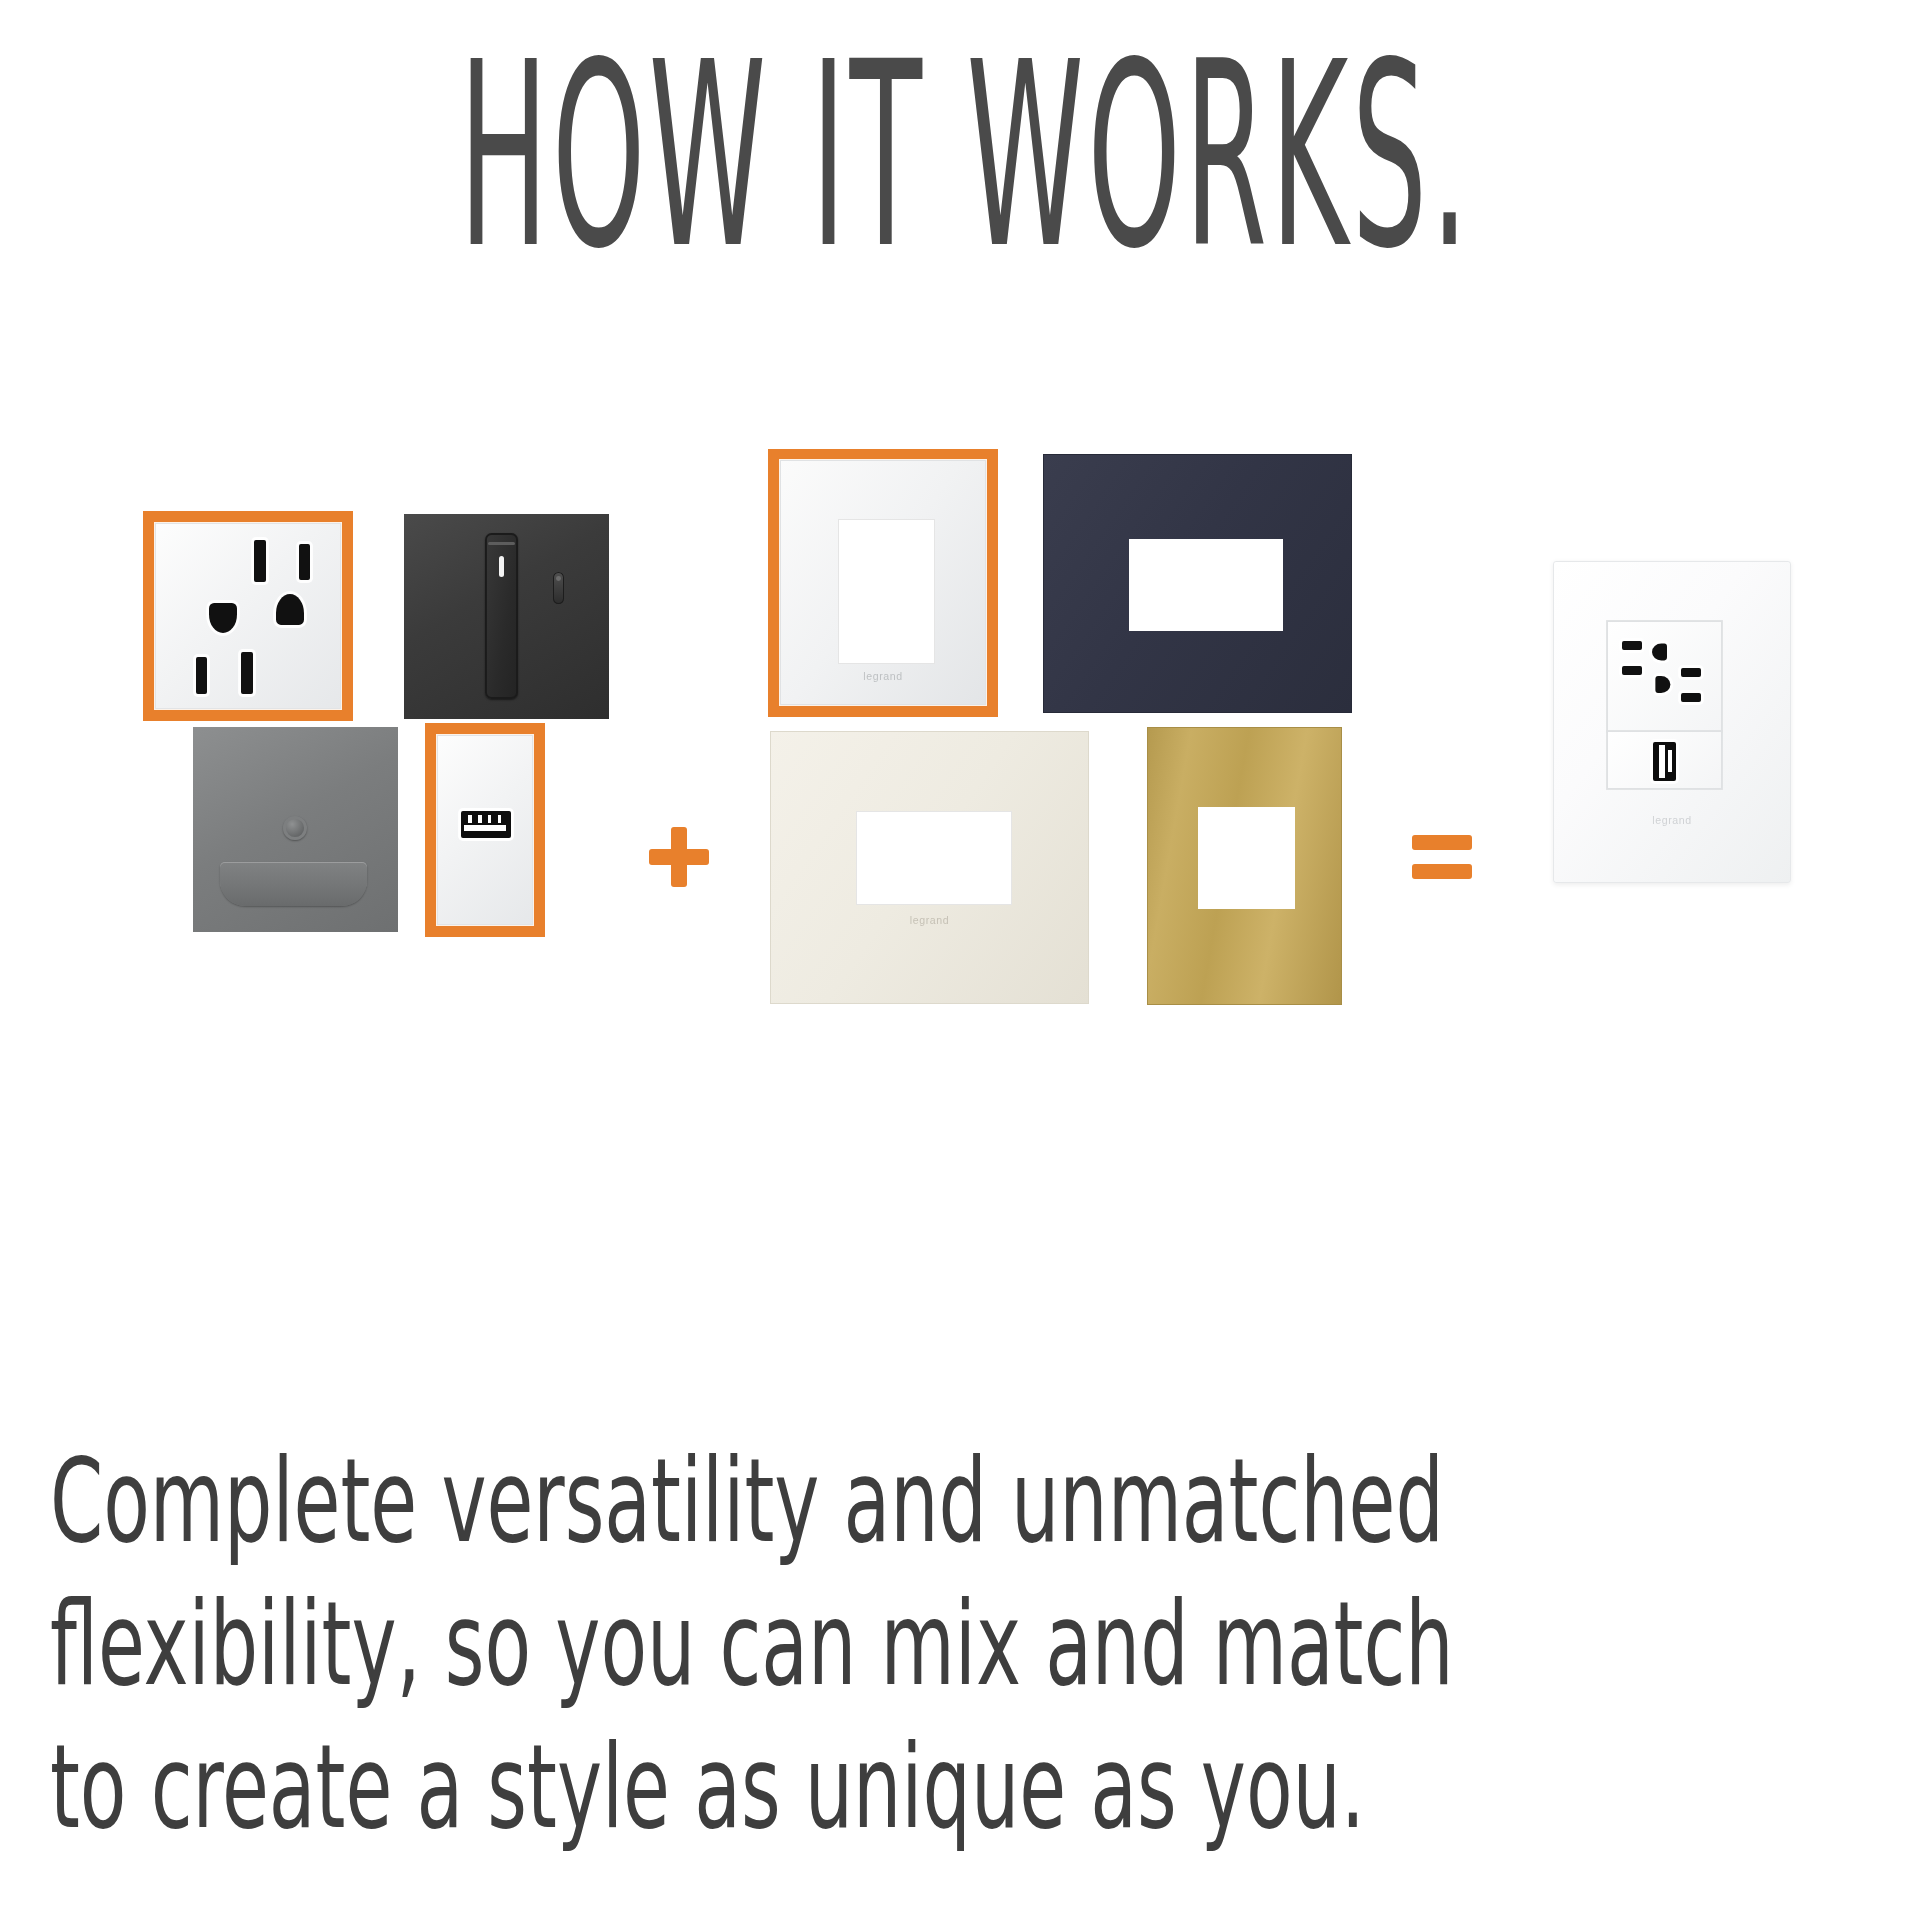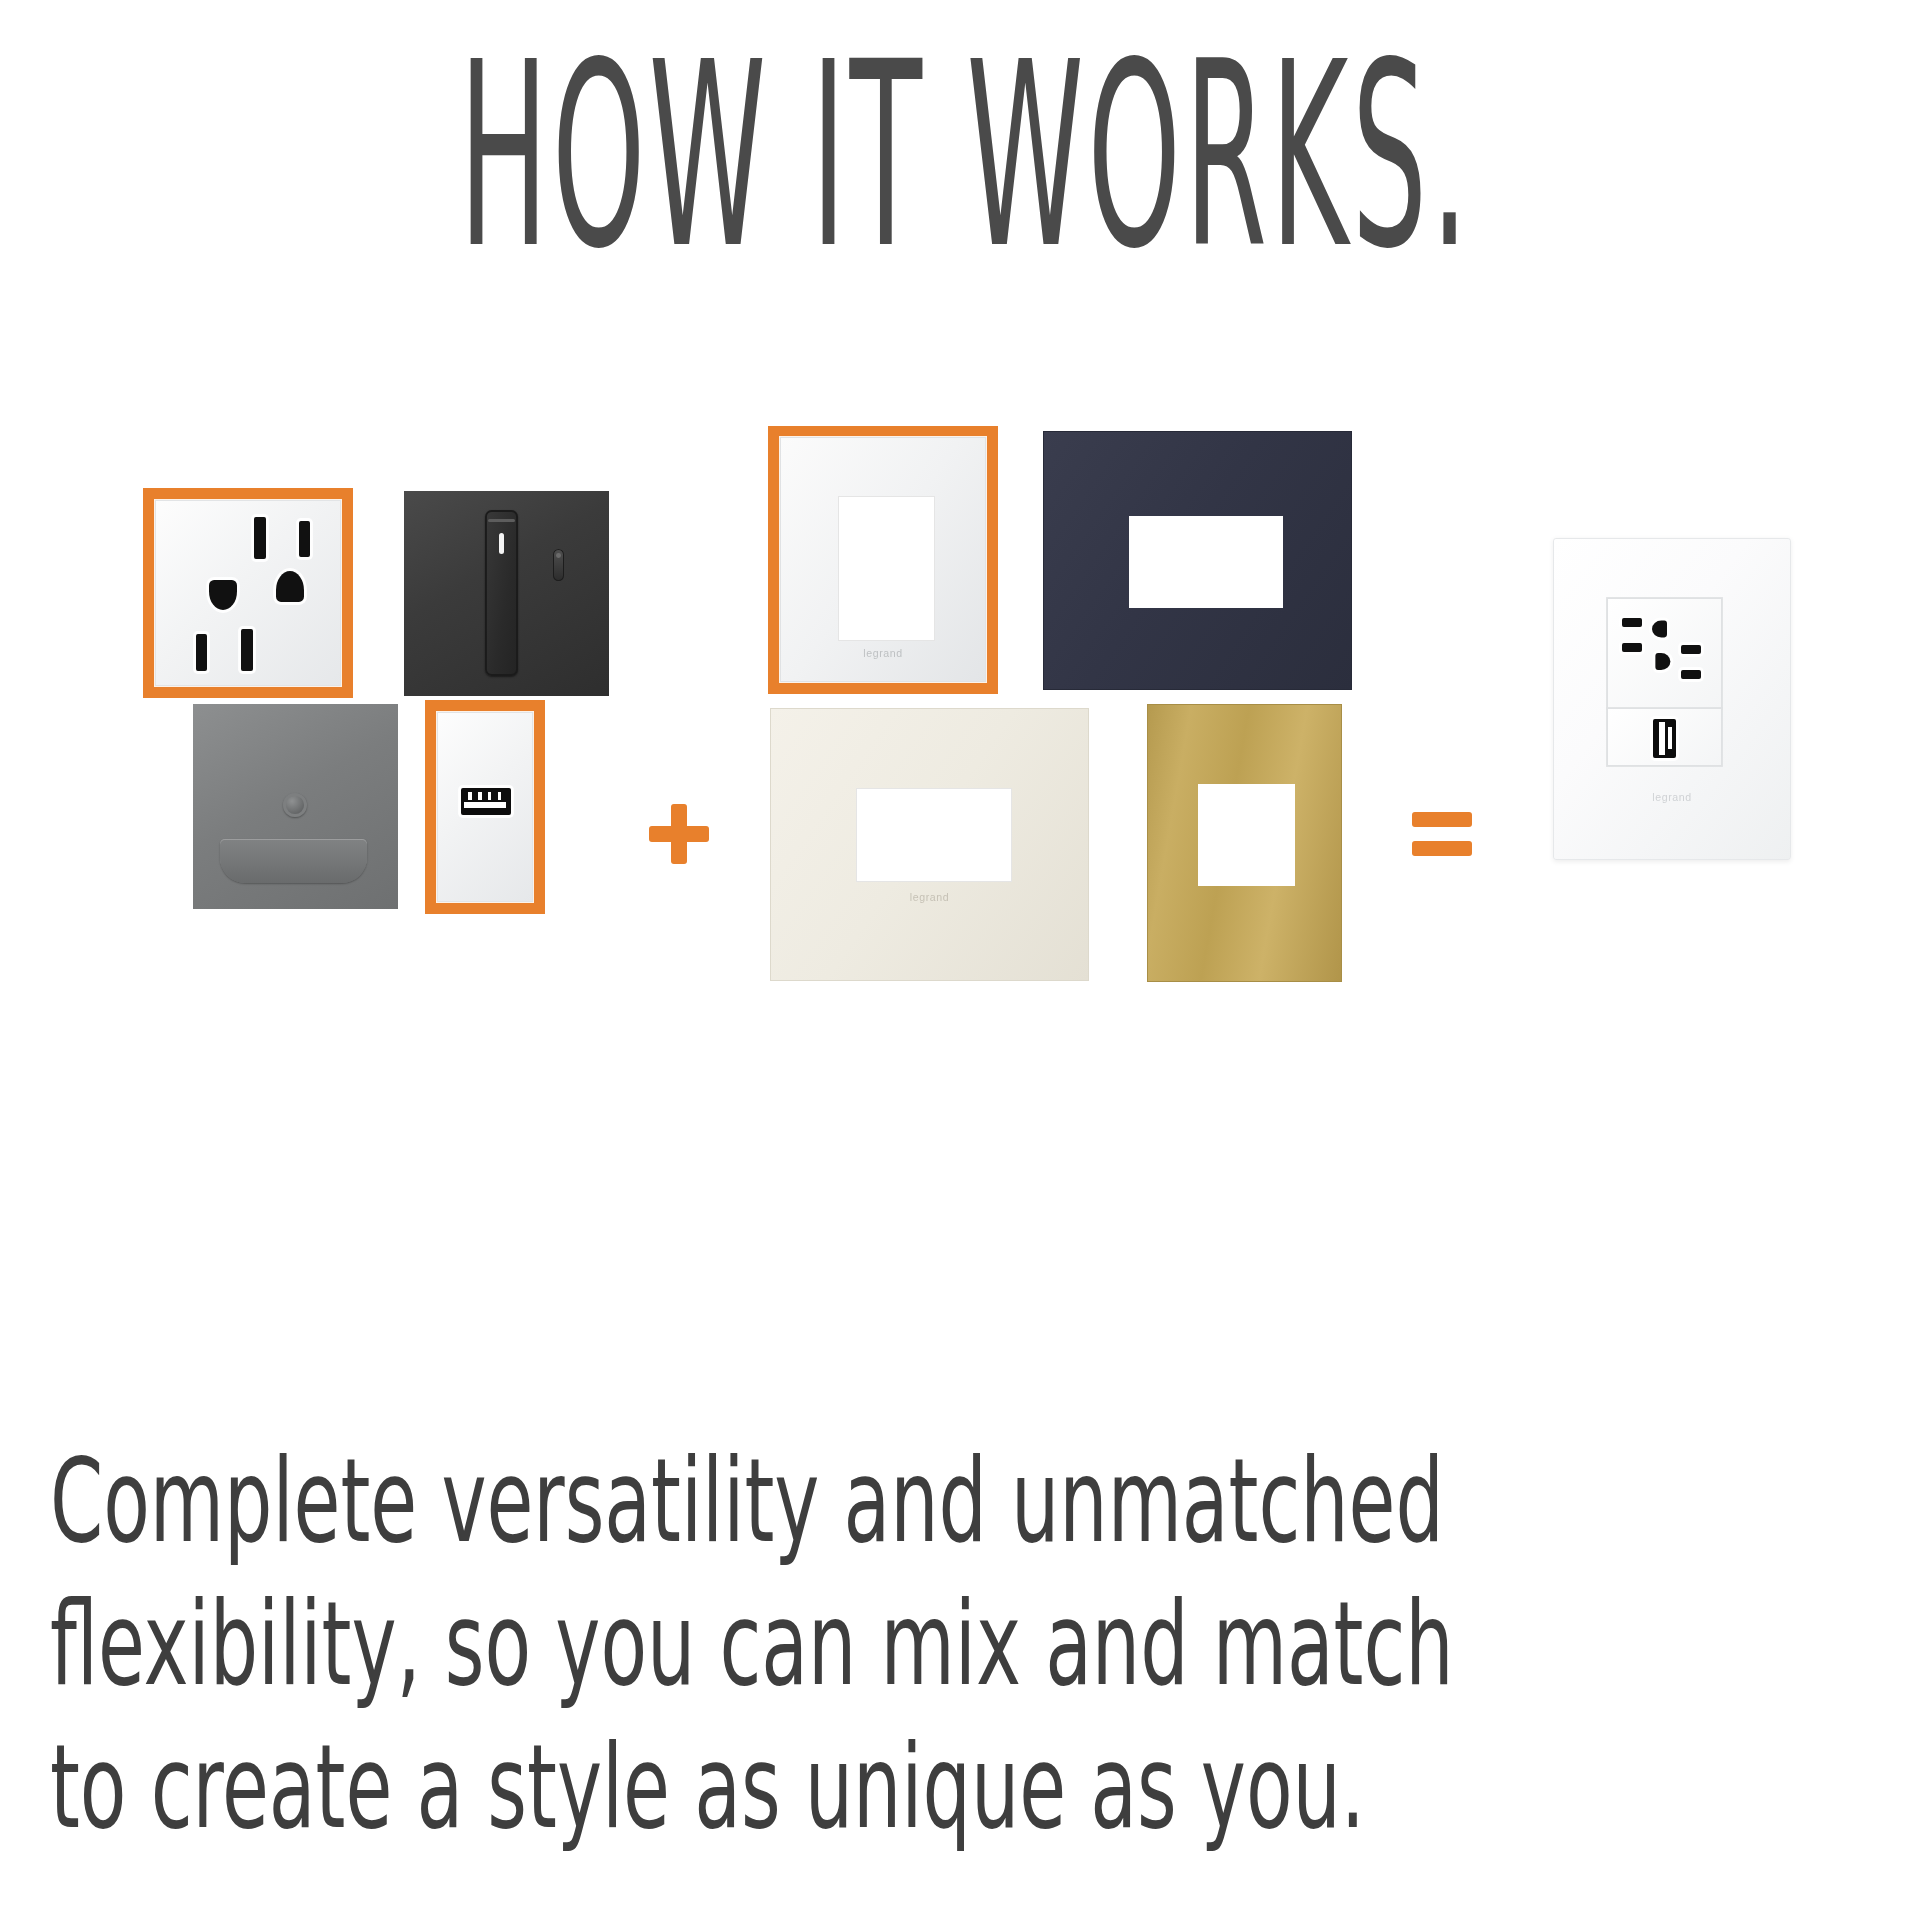--- a/index.html
+++ b/index.html
@@ -18,21 +18,21 @@
   
   .caption{
     position:absolute;left:50px;top:1429px;width:1834px;
     font-family:"Liberation Sans Narrow","DejaVu Sans Condensed","Liberation Sans",sans-serif;
     font-size:116px;line-height:143px;color:#3e3e3e;font-weight:300;
     transform:scaleX(0.73);transform-origin:left top;white-space:nowrap;
   }
   .caption div{white-space:nowrap;}
 
   
-  .stage{position:absolute;left:0;top:414px;width:1641px;height:840px;}
+  .stage{position:absolute;left:0;top:437px;width:1641px;height:840px;}
 
   .prod{position:absolute;box-sizing:border-box;}
 
   
   .sel{background:#E8802C;padding:10.6px;box-sizing:border-box;}
   .sel>.inner{width:100%;height:100%;box-sizing:border-box;border:1.9px solid #fdf2e8;}
 
   
   .face-white{
     background:linear-gradient(135deg,#fdfdfd 0%,#f2f3f4 45%,#e6e8ea 100%);

